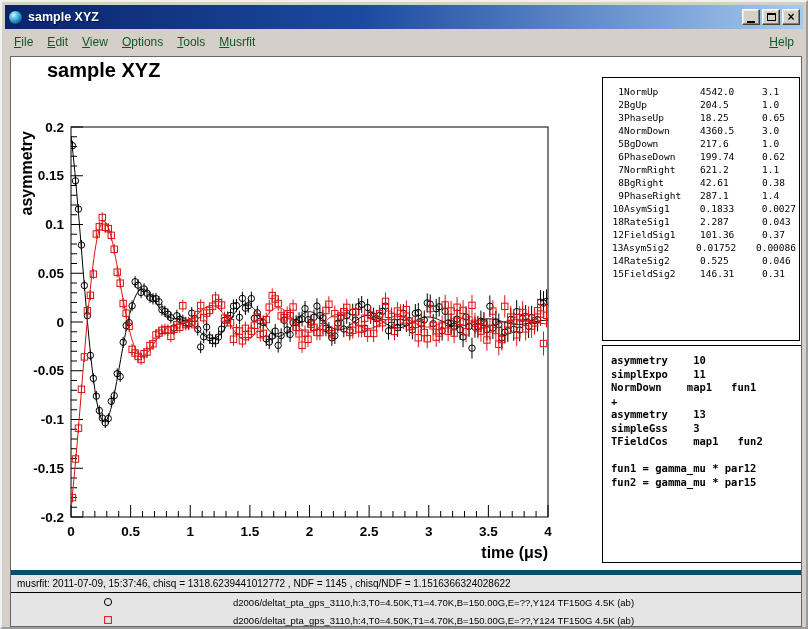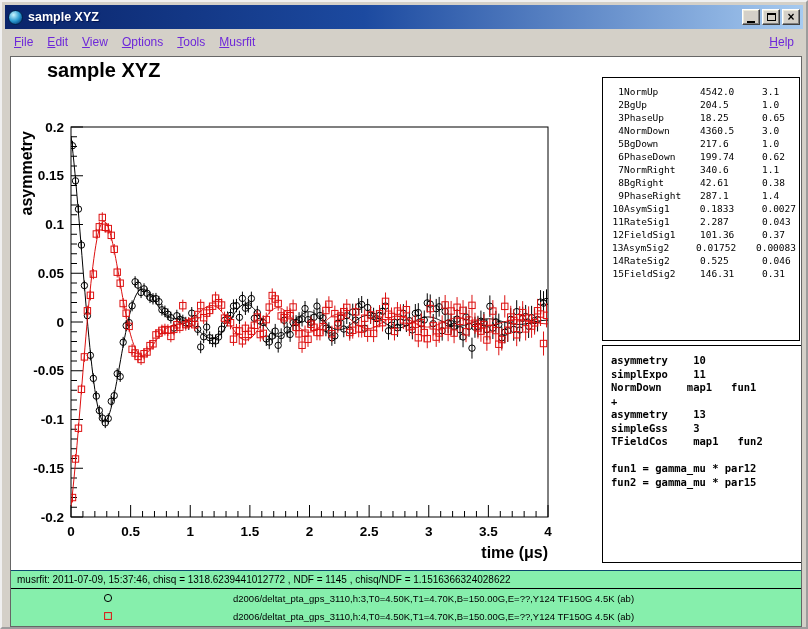--- a/index.html
+++ b/index.html
@@ -11,38 +11,38 @@
   .app-icon{width:15px;height:15px;border-radius:50%;flex:none;margin-right:5px;
     background:radial-gradient(circle at 35% 30%,#c8f4ff,#2a9ad0 50%,#06417e 85%);border:1px solid #02224a}
   .tb-title{font-size:12.5px;font-weight:bold;flex:1;white-space:nowrap;text-shadow:1px 1px 1px #00114d}
   .tb-controls{display:flex;gap:2px}
   .tb-btn{width:18px;height:16px;background:#d4d0c8;border:1px solid;border-color:#fff #404040 #404040 #fff;
     box-shadow:inset -1px -1px 0 #808080,inset 1px 1px 0 #ece9d8;
     display:flex;align-items:center;justify-content:center;font-size:12px;line-height:1;font-weight:bold;color:#000;cursor:default}
   .glyph-min{width:8px;height:2px;background:#000;margin-top:9px}
   .glyph-max{width:9px;height:8px;border:1px solid #000;border-top-width:2px}
   .menubar{position:absolute;left:3px;top:28px;right:3px;height:23px;display:flex;align-items:center;padding:0 2px;
-    font-size:12px;color:#6d28d9;background:#d4d0c8}
+    font-size:12px;color:#14532d;background:#d4d0c8}
   .menu-item{display:inline-block;padding:3px 7px;white-space:nowrap}
   .menu-item::first-letter{text-decoration:underline}
   .menu-help{margin-left:auto}
   .canvas{position:absolute;left:8px;top:54px;width:792px;height:571px;background:#fff;border:1px solid #666;overflow:hidden}
   .pad-title{position:absolute;left:36px;top:2px;font-size:20px;font-weight:bold;color:#000}
   #plot{position:absolute;left:0;top:0;width:592px;height:512px}
   .param-box{position:absolute;left:591px;top:20px;width:198px;height:264px;border:1px solid #000;
     font-family:"DejaVu Sans Mono",monospace;font-size:9.5px;color:#000;padding:7px 3px 0 6px;background:#fff}
   .param-row{display:flex;height:13px;line-height:13px;white-space:pre}
   .p-no{width:15px;text-align:right}
   .p-name{width:76px;margin-left:0}
   .p-val{width:50px;}
   .p-err{margin-left:12px}
   .theory-box{position:absolute;left:591px;top:288px;width:212px;height:218px;border:1px solid #000;
     font-family:"DejaVu Sans Mono",monospace;font-size:10.5px;font-weight:bold;color:#000;padding:8px 3px 0 8px;background:#fff}
   .theory-line{white-space:pre;height:13.5px;line-height:13.5px}
-  .status-area{position:absolute;left:0;right:0;top:513px;bottom:0;border-top:1px solid #0c4a6e;background:#86efac}
+  .status-area{position:absolute;left:0;right:0;top:513px;bottom:0;border-top:5px solid #0c4a6e;background:#e5e5e5}
   .status-line{height:18px;line-height:18px;padding-left:6px;font-size:10px;color:#000;border-bottom:1px solid #000;white-space:nowrap}
   .legend-row{position:relative;height:18px}
   .legend-marker{position:absolute;left:90px;top:2px}
   .legend-label{position:absolute;left:222px;top:4px;font-size:9.5px;font-weight:normal;color:#000;white-space:nowrap}
 </style>
 </head>
 <body>
 
 <div class="window">
 
@@ -836,27 +836,27 @@
         </g>
       </svg>
 
     <div class="param-box" id="param-box">
         <div class="param-row"><span class="p-no">1</span><span class="p-name">NormUp</span><span class="p-val">4542.0</span><span class="p-err">3.1</span></div>
         <div class="param-row"><span class="p-no">2</span><span class="p-name">BgUp</span><span class="p-val">204.5</span><span class="p-err">1.0</span></div>
         <div class="param-row"><span class="p-no">3</span><span class="p-name">PhaseUp</span><span class="p-val">18.25</span><span class="p-err">0.65</span></div>
         <div class="param-row"><span class="p-no">4</span><span class="p-name">NormDown</span><span class="p-val">4360.5</span><span class="p-err">3.0</span></div>
         <div class="param-row"><span class="p-no">5</span><span class="p-name">BgDown</span><span class="p-val">217.6</span><span class="p-err">1.0</span></div>
         <div class="param-row"><span class="p-no">6</span><span class="p-name">PhaseDown</span><span class="p-val">199.74</span><span class="p-err">0.62</span></div>
-        <div class="param-row"><span class="p-no">7</span><span class="p-name">NormRight</span><span class="p-val">340.6</span><span class="p-err">1.1</span></div>
+        <div class="param-row"><span class="p-no">7</span><span class="p-name">NormRight</span><span class="p-val">621.2</span><span class="p-err">1.1</span></div>
         <div class="param-row"><span class="p-no">8</span><span class="p-name">BgRight</span><span class="p-val">42.61</span><span class="p-err">0.38</span></div>
         <div class="param-row"><span class="p-no">9</span><span class="p-name">PhaseRight</span><span class="p-val">287.1</span><span class="p-err">1.4</span></div>
         <div class="param-row"><span class="p-no">10</span><span class="p-name">AsymSig1</span><span class="p-val">0.1833</span><span class="p-err">0.0027</span></div>
-        <div class="param-row"><span class="p-no">11</span><span class="p-name">RateSig1</span><span class="p-val">2.287</span><span class="p-err">0.043</span></div>
+        <div class="param-row"><span class="p-no">18</span><span class="p-name">RateSig1</span><span class="p-val">2.287</span><span class="p-err">0.043</span></div>
         <div class="param-row"><span class="p-no">12</span><span class="p-name">FieldSig1</span><span class="p-val">101.36</span><span class="p-err">0.37</span></div>
-        <div class="param-row"><span class="p-no">13</span><span class="p-name">AsymSig2</span><span class="p-val">0.01752</span><span class="p-err">0.00083</span></div>
+        <div class="param-row"><span class="p-no">13</span><span class="p-name">AsymSig2</span><span class="p-val">0.01752</span><span class="p-err">0.00086</span></div>
         <div class="param-row"><span class="p-no">14</span><span class="p-name">RateSig2</span><span class="p-val">0.525</span><span class="p-err">0.046</span></div>
         <div class="param-row"><span class="p-no">15</span><span class="p-name">FieldSig2</span><span class="p-val">146.31</span><span class="p-err">0.31</span></div>
       </div>
     <div class="theory-box" id="theory-box">
         <div class="theory-line">asymmetry    10</div>
         <div class="theory-line">simplExpo    11</div>
         <div class="theory-line">NormDown    map1   fun1</div>
         <div class="theory-line">+</div>
         <div class="theory-line">asymmetry    13</div>
         <div class="theory-line">simpleGss    3</div>

